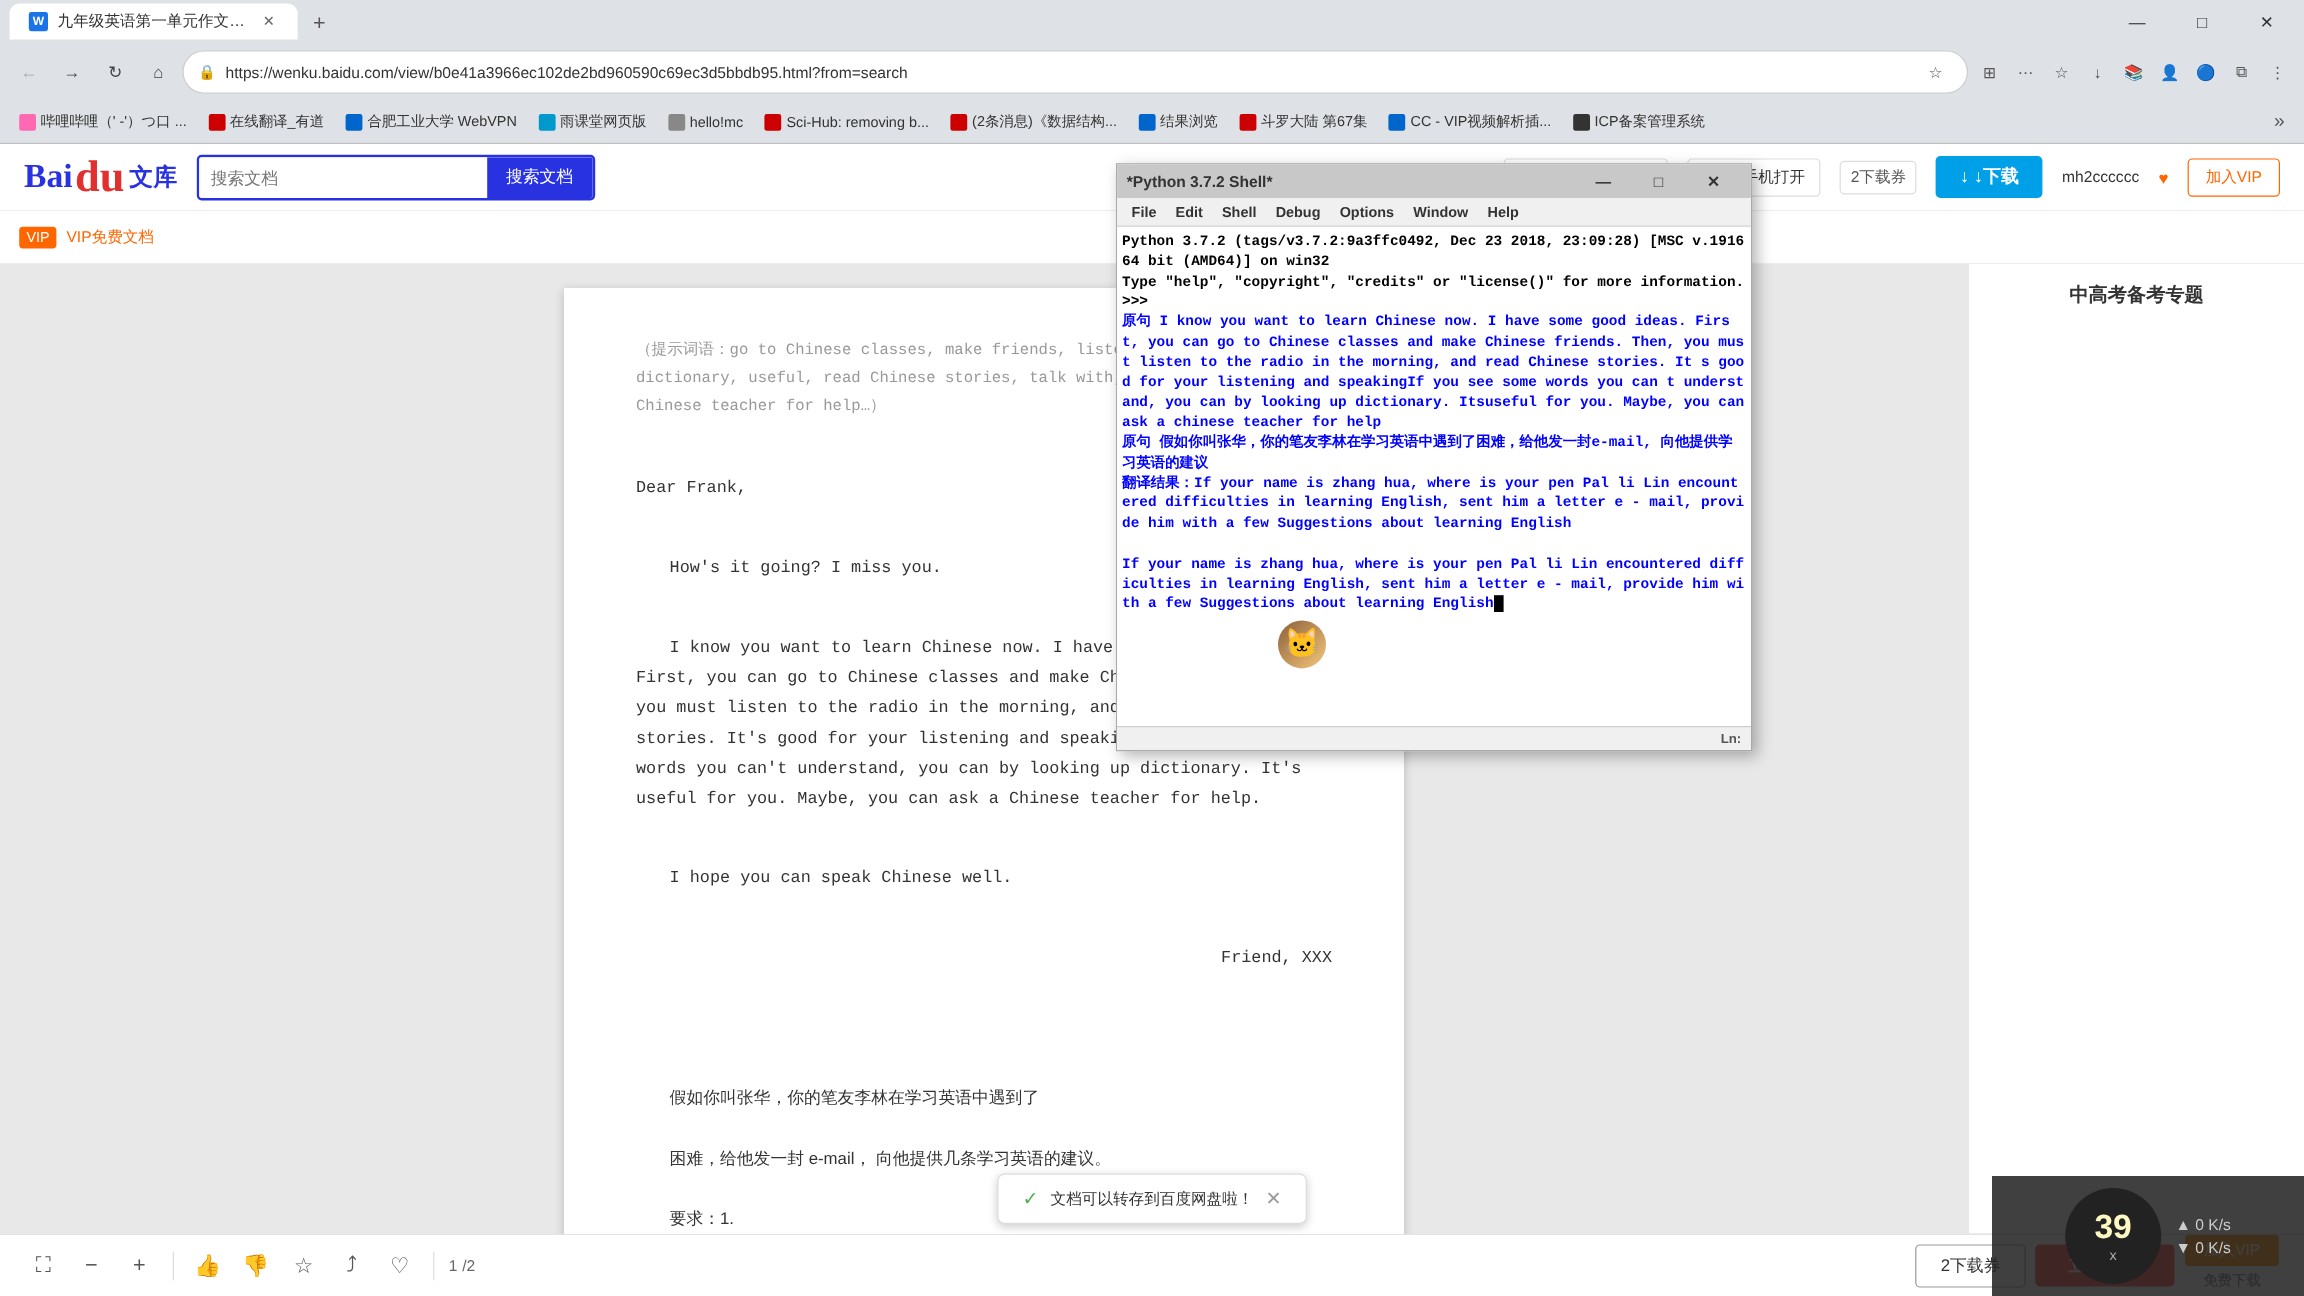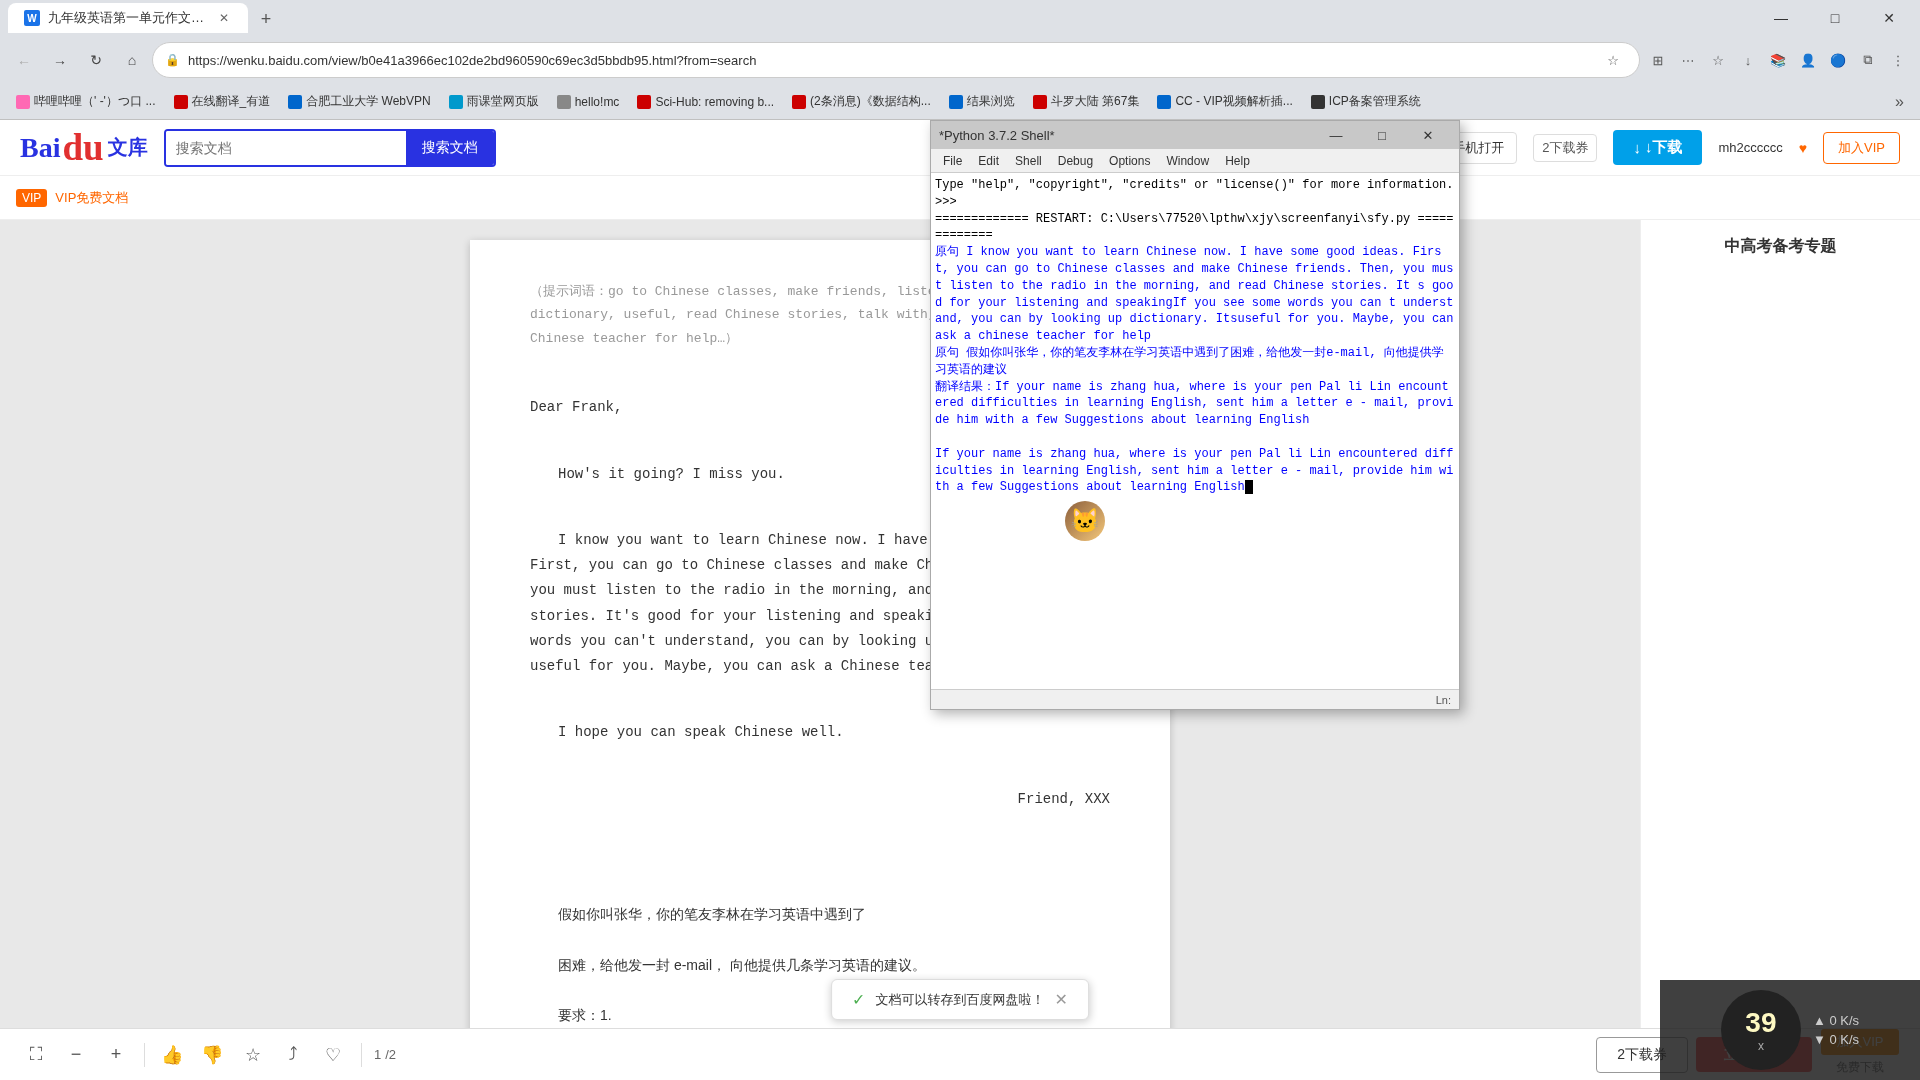--- a/index.html
+++ b/index.html
@@ -53,21 +53,21 @@
     
     .doc-area { flex: 1; overflow-y: auto; background: #e8e8e8; padding: 20px; display: flex; justify-content: center; }
     .doc-page { background: white; width: 700px; min-height: 800px; padding: 40px 60px; box-shadow: 0 2px 8px rgba(0,0,0,0.2); font-family: 'Courier New', monospace; font-size: 14px; line-height: 1.8; color: #333; position: relative; }
     .doc-hint { color: #999; font-size: 13px; margin-bottom: 20px; }
 
     
     .right-sidebar { width: 280px; background: white; border-left: 1px solid #eee; flex-shrink: 0; padding: 16px; }
     .sidebar-title { font-size: 16px; font-weight: bold; color: #333; margin-bottom: 12px; text-align: center; }
 
     
-    .python-shell { position: absolute; top: 0; left: 930px; width: 530px; height: 590px; background: white; border: 1px solid #aaa; display: flex; flex-direction: column; z-index: 100; box-shadow: 4px 4px 12px rgba(0,0,0,0.3); }
+    .python-shell { position: absolute; top: 16px; left: 930px; width: 530px; height: 490px; background: white; border: 1px solid #aaa; display: flex; flex-direction: column; z-index: 100; box-shadow: 4px 4px 12px rgba(0,0,0,0.3); font-weight: bold; }
     .shell-titlebar { height: 28px; background: #c8c8c8; display: flex; align-items: center; padding: 0 8px; }
     .shell-title { flex: 1; font-size: 13px; color: #333; font-family: 'Microsoft YaHei', Arial, sans-serif; }
     .shell-win-btns { display: flex; gap: 0; }
     .shell-win-btn { width: 46px; height: 28px; display: flex; align-items: center; justify-content: center; font-size: 13px; color: #333; cursor: pointer; }
     .shell-menubar { height: 24px; background: #f0f0f0; display: flex; align-items: center; padding: 0 4px; border-bottom: 1px solid #ccc; }
     .shell-menu-item { padding: 2px 8px; font-size: 12px; color: #333; cursor: pointer; font-family: 'Microsoft YaHei', Arial, sans-serif; }
     .shell-content { flex: 1; background: white; overflow-y: auto; padding: 4px; font-family: 'Courier New', monospace; font-size: 12px; color: #000; }
     .shell-line { white-space: pre-wrap; word-break: break-all; line-height: 1.4; }
     .shell-blue { color: blue; }
     .shell-normal { color: #000; }
@@ -298,23 +298,23 @@
       <div class="shell-menubar">
         <div class="shell-menu-item">File</div>
         <div class="shell-menu-item">Edit</div>
         <div class="shell-menu-item">Shell</div>
         <div class="shell-menu-item">Debug</div>
         <div class="shell-menu-item">Options</div>
         <div class="shell-menu-item">Window</div>
         <div class="shell-menu-item">Help</div>
       </div>
       <div class="shell-content">
+        <div class="shell-line shell-normal">Python 3.7.2 (tags/v3.7.2:9a3ffc0492, Dec 23 2018, 23:09:28) [MSC v.1916 64 bit (AMD64)] on win32</div>
         <div class="shell-line shell-normal">Type "help", "copyright", "credits" or "license()" for more information.</div>
         <div class="shell-line shell-normal">&gt;&gt;&gt; </div>
-        <div class="shell-line shell-normal">============= RESTART: C:\Users\77520\lpthw\xjy\screenfanyi\sfy.py =============</div>
         <div class="shell-line shell-blue">原句 I know you want to learn Chinese now. I have some good ideas. First, you can go to Chinese classes and make Chinese friends. Then, you must listen to the radio in the morning, and read Chinese stories. It s good for your listening and speakingIf you see some words you can t understand, you can by looking up dictionary. Itsuseful for you. Maybe, you can ask a chinese teacher for help</div>
         <div class="shell-line shell-blue">原句 假如你叫张华，你的笔友李林在学习英语中遇到了困难，给他发一封e-mail, 向他提供学习英语的建议</div>
         <div class="shell-line shell-blue">翻译结果：If your name is zhang hua, where is your pen Pal li Lin encountered difficulties in learning English, sent him a letter e - mail, provide him with a few Suggestions about learning English</div>
         <div class="shell-line">&nbsp;</div>
         <div class="shell-line shell-blue">If your name is zhang hua, where is your pen Pal li Lin encountered difficulties in learning English, sent him a letter e - mail, provide him with a few Suggestions about learning English<span class="shell-cursor"></span></div>
         <div style="position:relative; height:50px;">
           <div style="position:absolute; left:130px; top:5px; width:40px; height:40px; border-radius:50%; background:linear-gradient(135deg, #8b5e3c, #f5c87a); display:flex; align-items:center; justify-content:center; overflow:hidden;">
             <span style="font-size:24px;">🐱</span>
           </div>
         </div>

